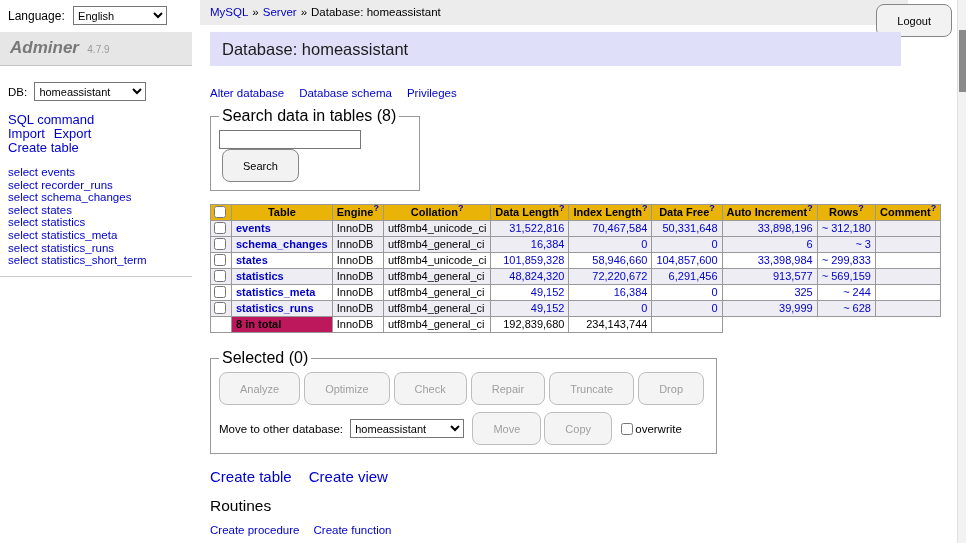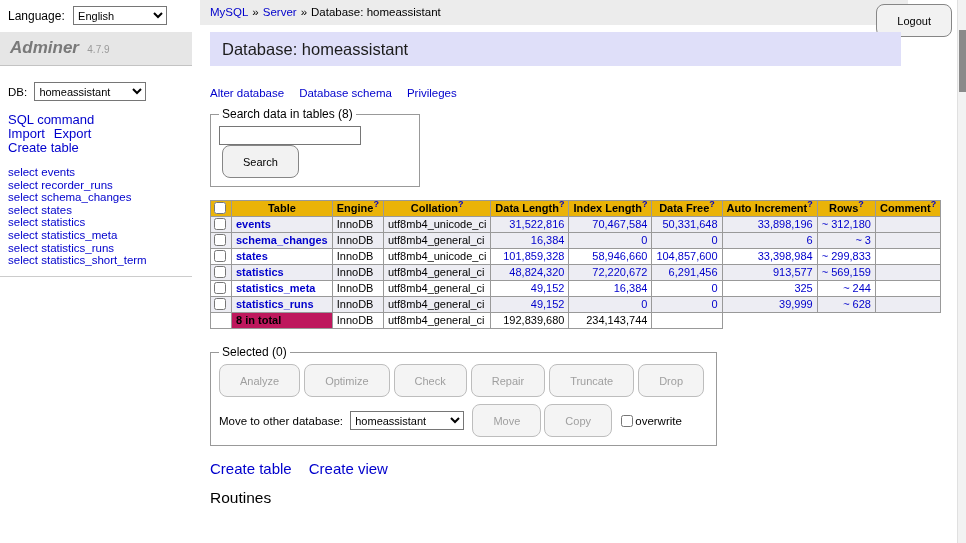--- a/index.html
+++ b/index.html
@@ -59,21 +59,21 @@
   #content { position:absolute; left:210px; top:32px; width:691px; }
   #page-title {
     height:34px; line-height:34px; background:#dfdff9;
     padding-left:12px; font-size:16.5px; color:#1c1c1c;
   }
   #db-links { margin-top:21px; font-size:11.5px; }
   #db-links a { margin-right:15px; }
   h3 { font-size:15.5px; }
   #h-tables { margin-top:12px; }
   fieldset { border:1px solid #999; margin:0; padding:5px 8px 8px; }
-  legend { font-size:12px; padding:0 3px; }
+  legend { font-size:16px; padding:0 3px; }
   #search-fs { margin-top:8px; width:210px; }
   #search-input { width:142px; }
   #search-fs button { margin-left:3px; }
 
   #tables-table { margin-top:13px; border-collapse:collapse; font-size:11px; }
   #tables-table th, #tables-table td {
     border:1px solid #999; padding:1px 4px; height:15px; line-height:13px;
     white-space:nowrap;
   }
   #tables-table th { background:#eab308; text-align:center; font-weight:bold; }
@@ -280,19 +280,20 @@
       <span id="move-buttons"><button disabled="">Move</button><button disabled="">Copy</button></span>
       <label>
         <input type="checkbox" style=""><span>overwrite</span>
       </label>
     </div>
   </fieldset>
 
   <p id="create-links"><a href="#" class="plink">Create table</a><a href="#" class="plink">Create view</a></p>
 
   <h3 id="h-routines">Routines</h3>
+  <p id="routine-links"><a href="#" class="plink">Create procedure</a><a href="#" class="plink">Create function</a></p>
 
   
 </div>
 
 <div id="scrollbar">
   <div id="scroll-thumb"></div>
 </div>
 
 </body></html>

